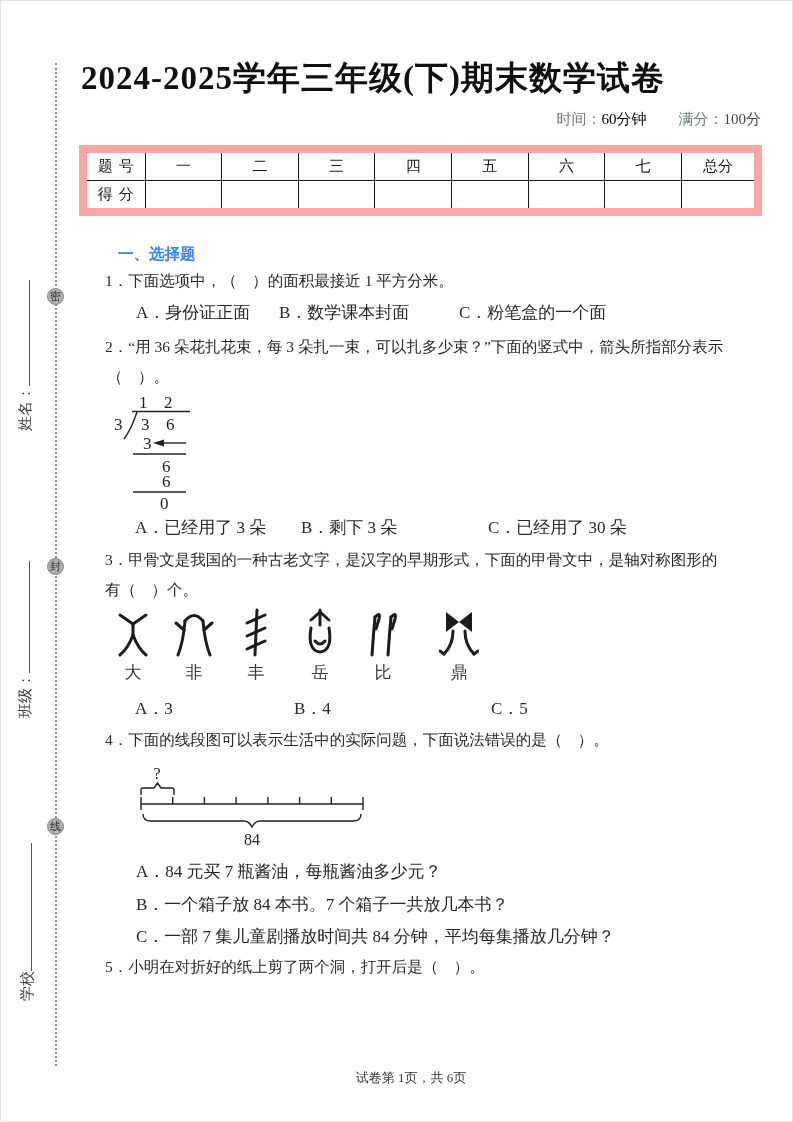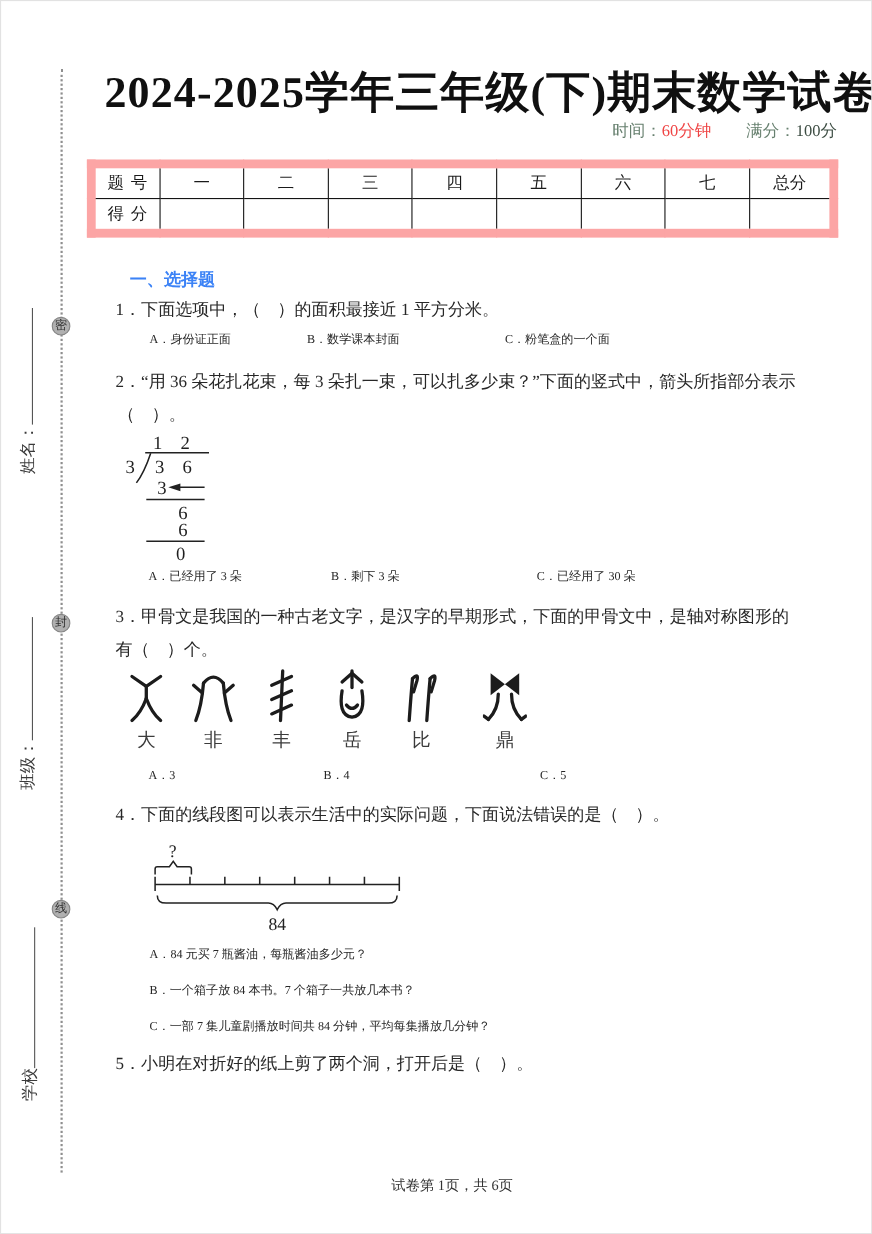--- a/index.html
+++ b/index.html
@@ -1,37 +1,37 @@
 <!DOCTYPE html>
 <html><head>
 <meta charset="utf-8">
 <style>
   html,body{margin:0;padding:0;background:#fff;}
   .page{position:relative;width:793px;height:1122px;background:#ffffff;overflow:hidden;
         font-family:"Liberation Serif","DejaVu Serif",serif;color:#242424;
         border:1px solid #e2e2e2;box-sizing:border-box;}
   .abs{position:absolute;}
   
-  .title{left:94px;top:55px;width:680px;font-size:40px;font-weight:700;
+  .title{left:80px;top:55px;width:680px;font-size:33px;font-weight:700;
          color:#101010;letter-spacing:1px;white-space:nowrap;}
   .meta{left:80px;top:109px;width:680px;text-align:right;font-size:15px;white-space:nowrap;}
   .meta-key{color:#67806f;}
-  .meta-val{color:#ef4444;}
+  .meta-val{color:#000000;}
   .meta-val2{color:#3c4c42;}
   .meta-gap{margin-left:32px;}
   
   .score-table{position:absolute;left:78px;top:144px;width:683px;border-collapse:collapse;
                table-layout:fixed;border:8px solid #fca5a5;}
   .score-table td{border:1.6px solid #141414;height:27px;text-align:center;font-size:15px;
                   padding:0;color:#1a1a1a;}
   .sp{letter-spacing:6px;display:inline-block;margin-right:-6px;}
   
   .heading{left:117px;top:243px;font-size:15.5px;font-weight:700;color:#3b82f6;white-space:nowrap;}
   .qtext{font-size:15.5px;color:#272727;white-space:nowrap;}
-  .opt{position:absolute;font-size:11px;color:#272727;white-space:nowrap;}
+  .opt{position:absolute;font-size:17px;color:#272727;white-space:nowrap;}
   
   .dvt{font-size:17px;fill:#1f1f1f;font-family:"Liberation Serif","DejaVu Serif",serif;}
   .dtext{font-size:16px;fill:#222;font-family:"Liberation Serif","DejaVu Serif",serif;}
   .figline{stroke:#222;stroke-width:1.4;}
   .figfill{fill:#222;}
   
   .oracle path{stroke:#1c1c1c;stroke-width:3;fill:none;stroke-linecap:round;stroke-linejoin:round;}
   .oracle path.fill{fill:#1c1c1c;stroke:none;}
   .oracle-char{position:absolute;width:44px;text-align:center;font-size:17px;color:#3b3b3b;}
   

